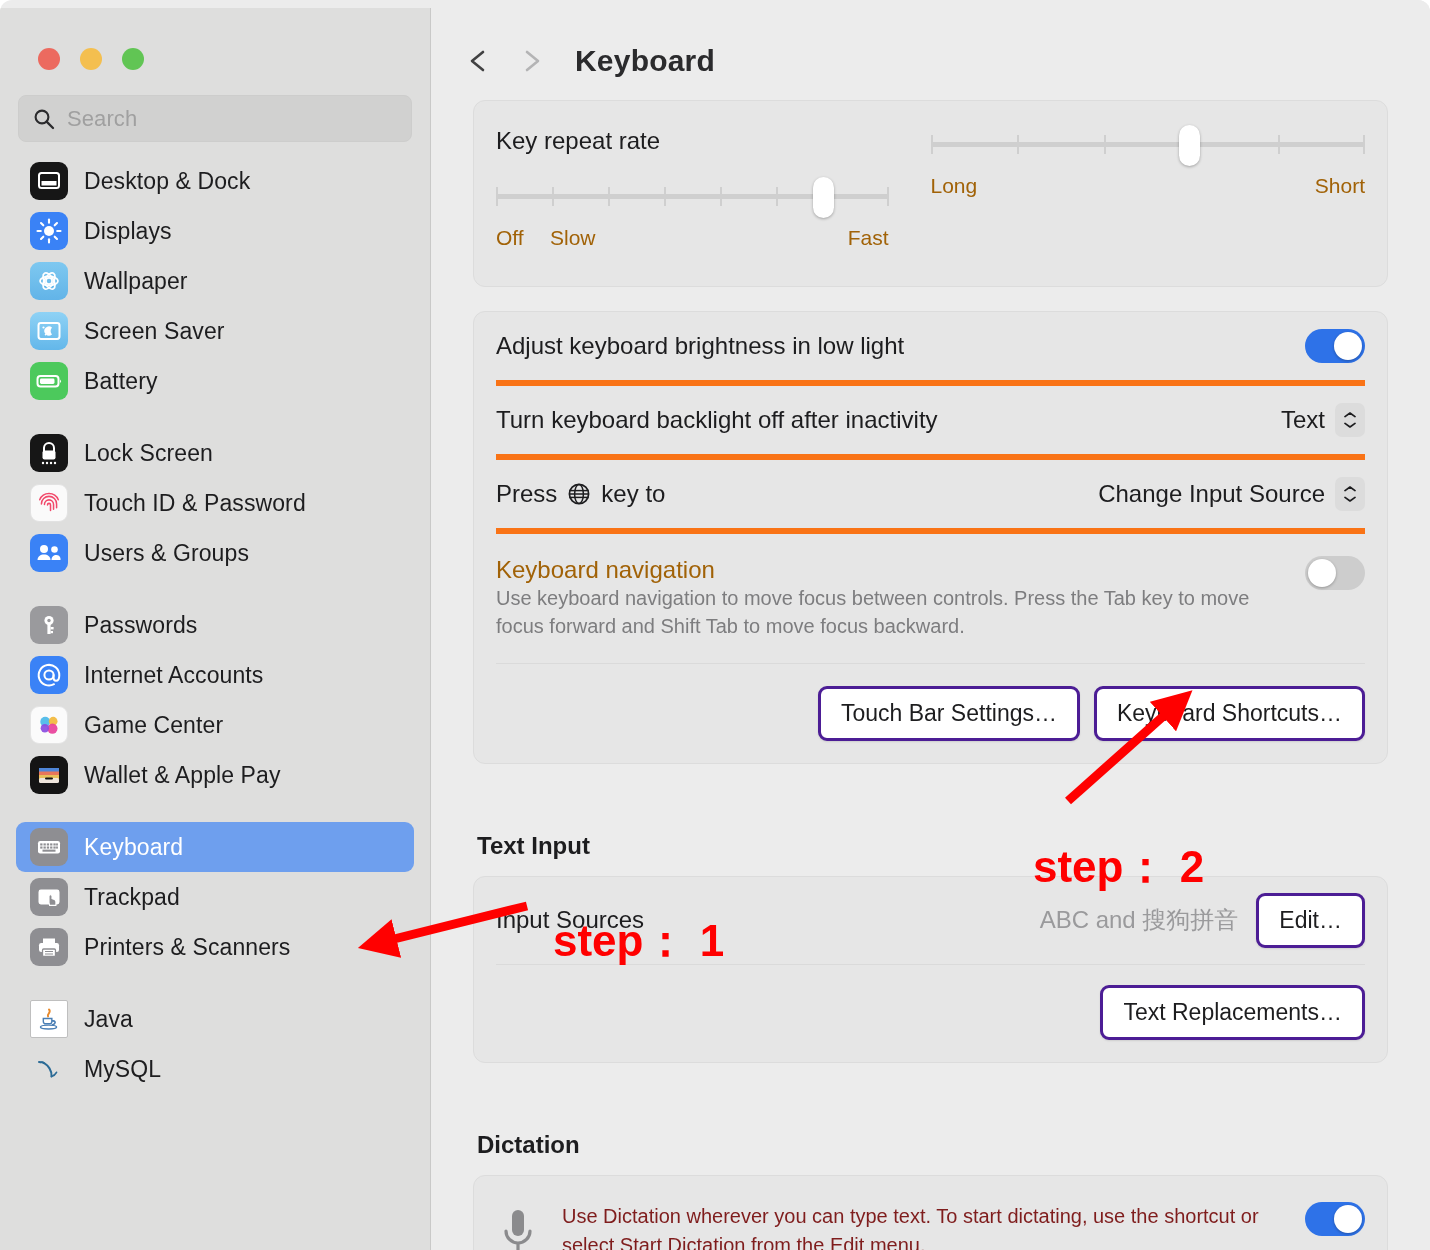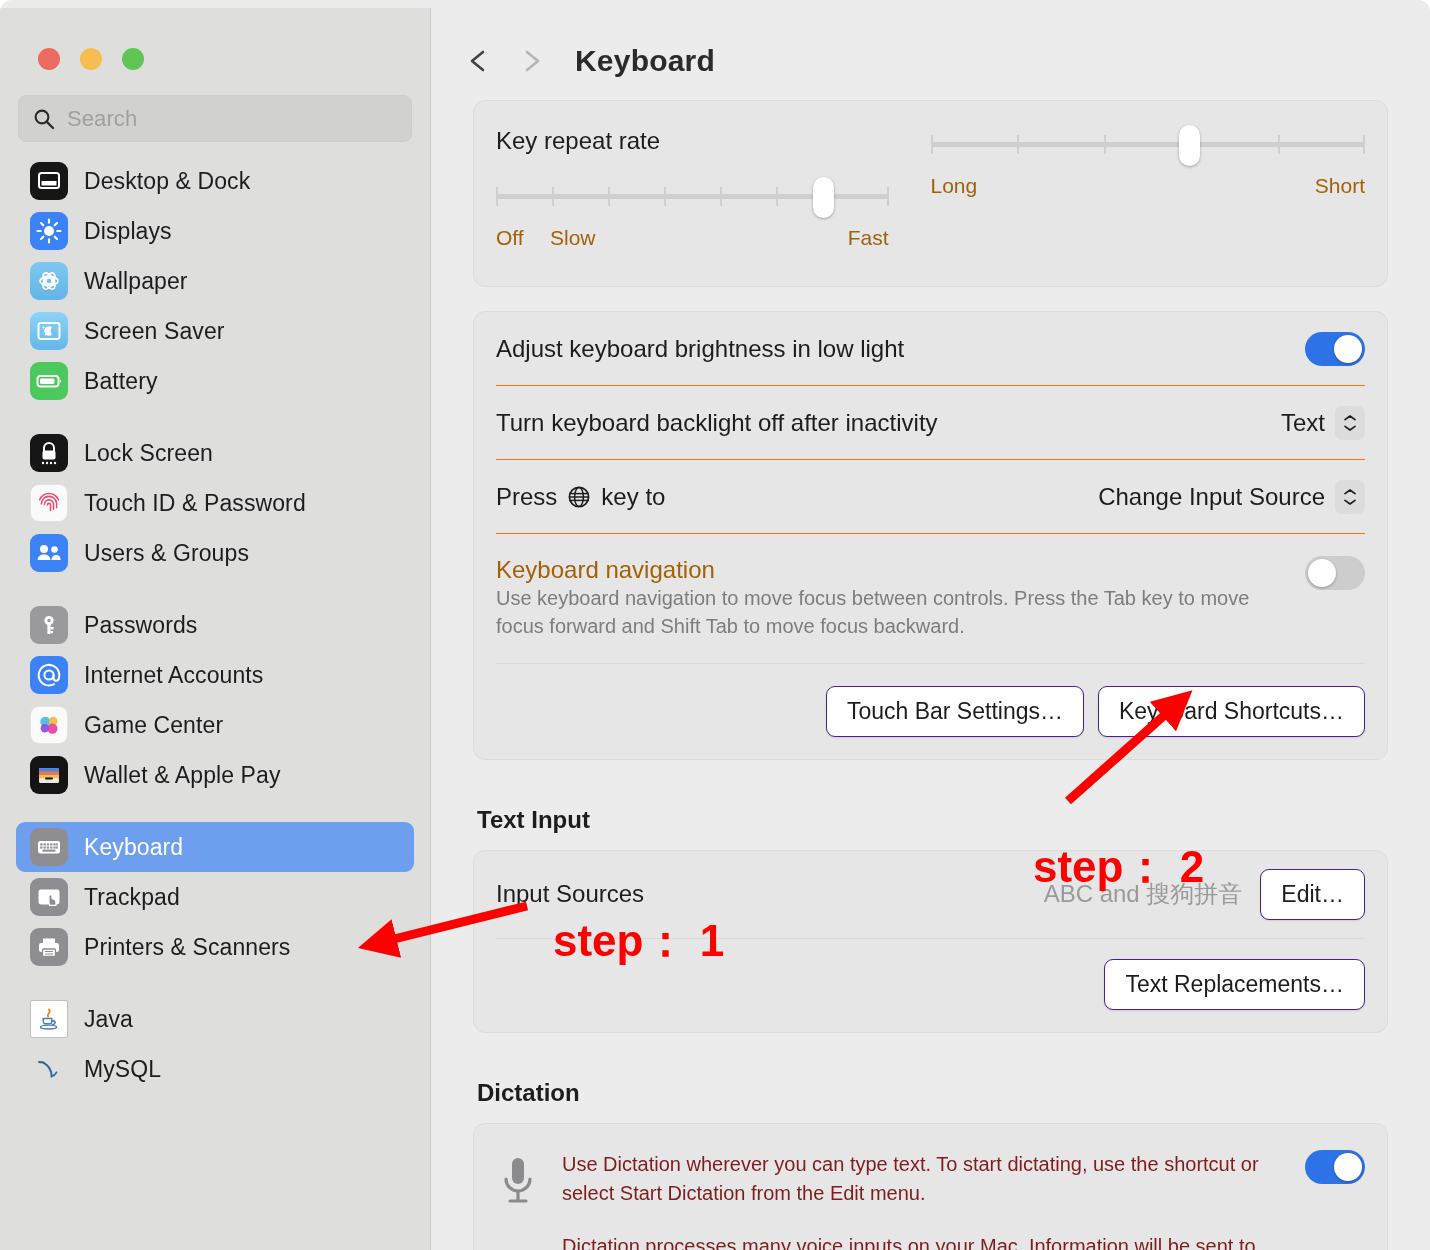--- a/index.html
+++ b/index.html
@@ -140,21 +140,21 @@
     position: relative; height: 30px; margin-top: 13px;
     font-size: 21px; color: #a16207;
   }
   .slider-labels span { position: absolute; top: 0; white-space: nowrap; }
 
   
   .list-card { margin-top: 24px; padding: 0 22px; }
   .row {
     display: flex; align-items: center;
     min-height: 74px;
-    border-bottom: 1px solid #f97316;
+    border-bottom: 6px solid #f97316;
     position: relative;
   }
   .row:last-child { border-bottom: none; }
   .row-label {
     font-size: 24px; color: #1d1d1f;
     flex: 1 1 auto;
     display: flex; align-items: center; gap: 6px;
   }
   .row-value {
     font-size: 24px; color: #1d1d1f;
@@ -197,32 +197,32 @@
   .kbnav-title { font-size: 24px; color: #a16207; margin-bottom: 0; }
   .kbnav-desc { font-size: 20px; color: #7d7d7f; line-height: 1.42; max-width: 810px; }
 
   .btn-row {
     display: flex; justify-content: flex-end;
     gap: 14px;
     padding: 22px 0 22px 0;
   }
   .btn {
     background: #ffffff;
-    border: 1px solid #4c1d95;
+    border: 3px solid #4c1d95;
     border-radius: 9px;
     font-size: 23px; color: #1d1d1f;
     padding: 11px 20px;
     box-shadow: 0 1px 2px rgba(0,0,0,.10);
     white-space: nowrap;
     font-family: "Liberation Sans", sans-serif;
   }
 
   .section-head {
     font-size: 24px; font-weight: bold; color: #1d1d1f;
-    margin: 46px 0 16px 4px;
+    margin: 68px 0 16px 4px;
   }
 
   .ti-card { padding: 0 22px; }
   .ti-row1 {
     display: flex; align-items: center;
     min-height: 88px;
     border-bottom: 1px solid #dadada;
   }
   .ti-label { font-size: 24px; color: #1d1d1f; flex: 1 1 auto; }
   .ti-value { font-size: 24px; color: #9a9a9c; margin-right: 18px; }

